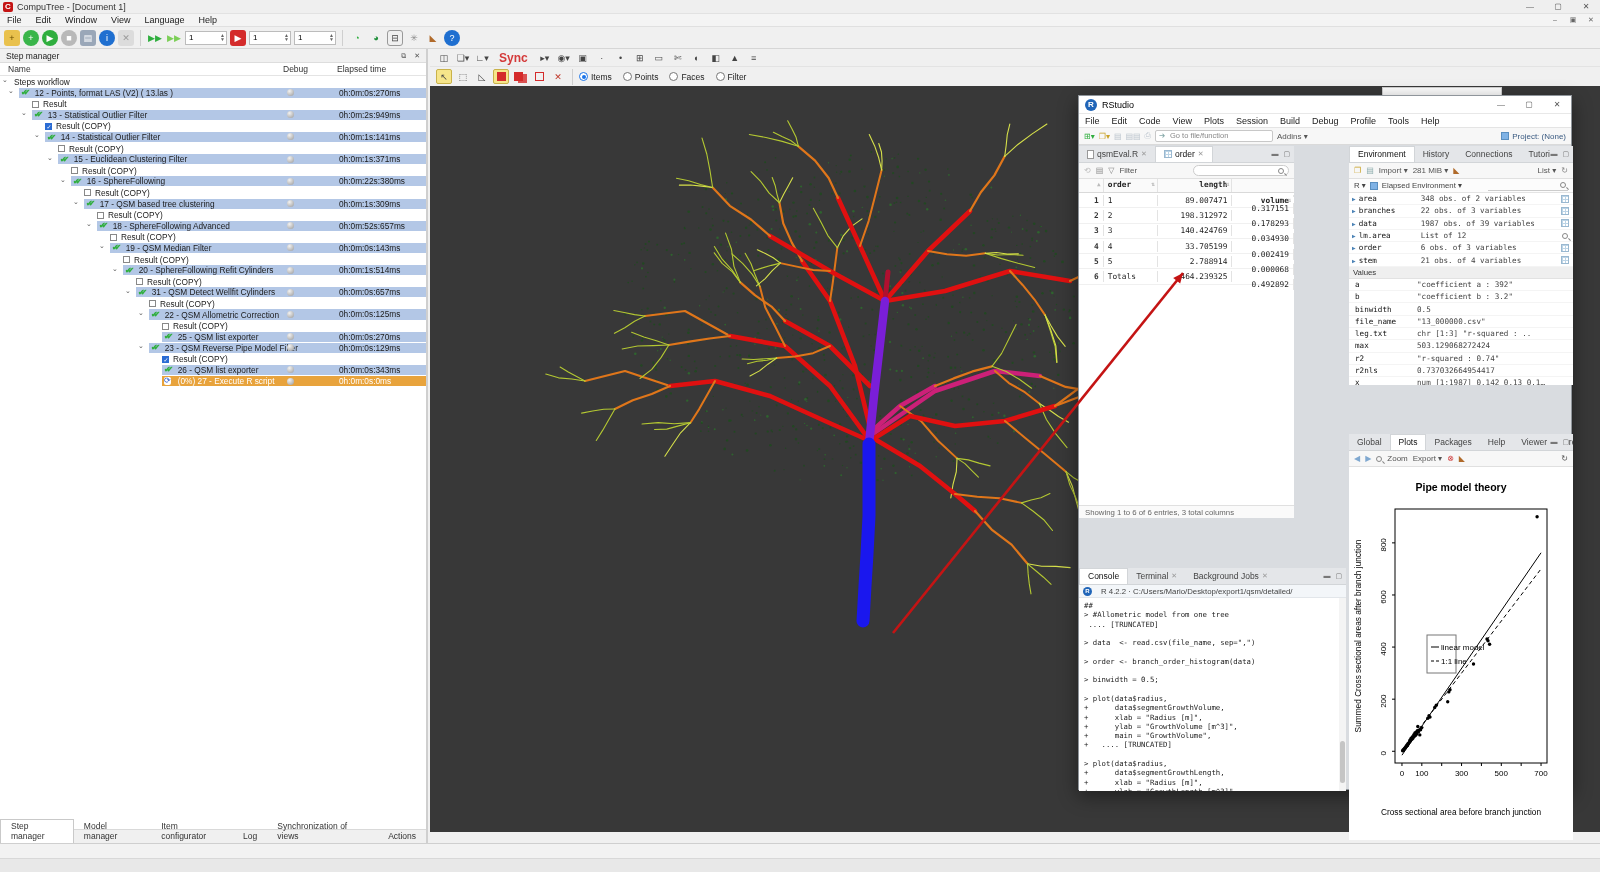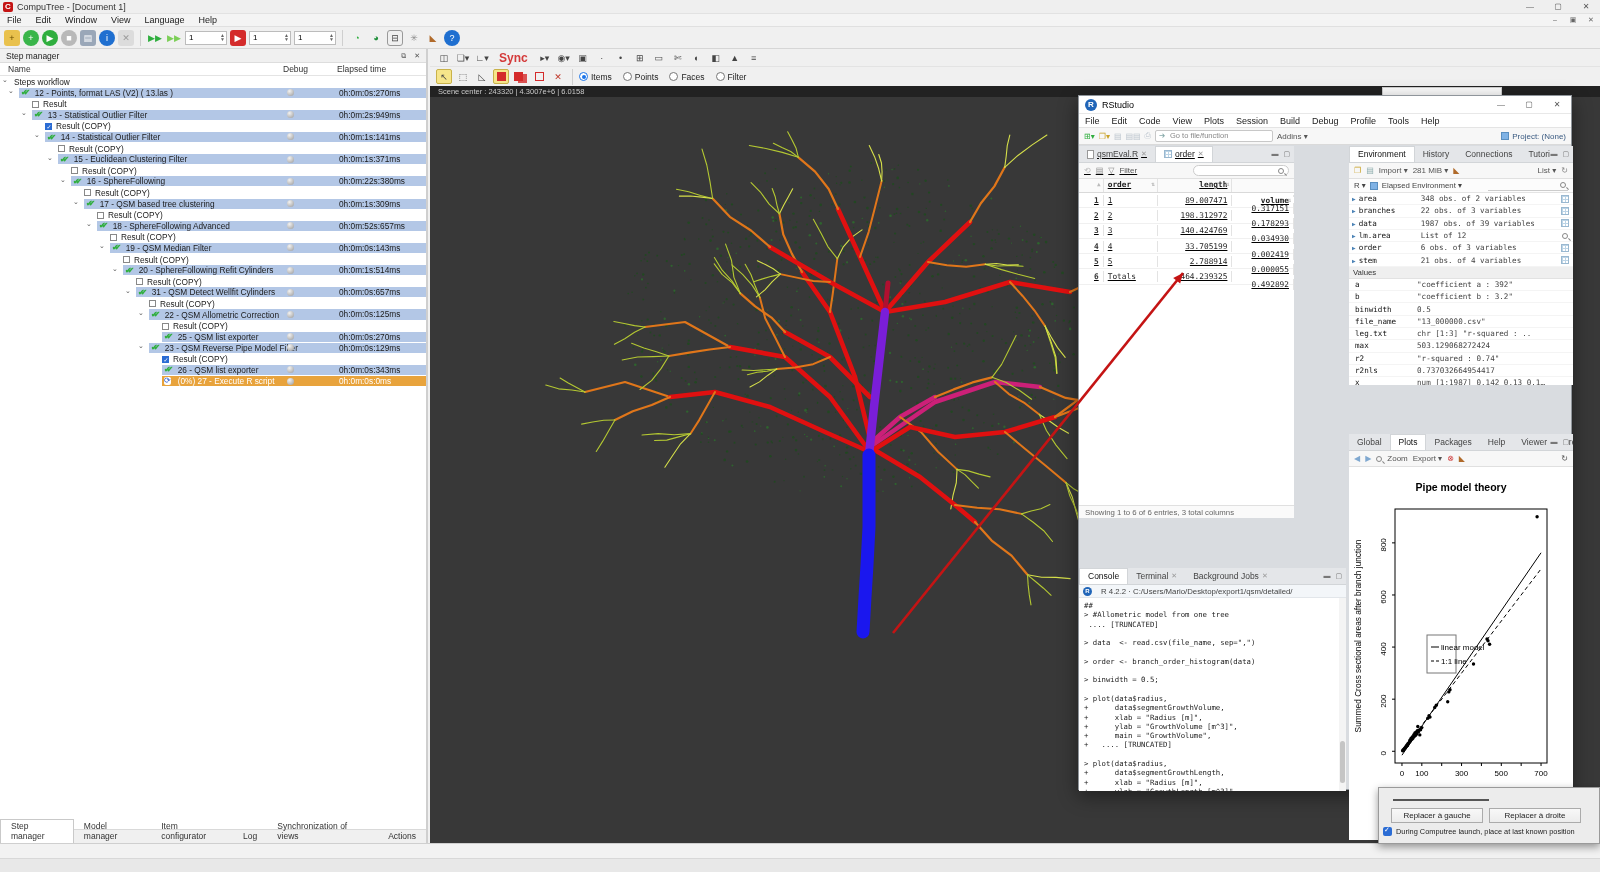--- a/index.html
+++ b/index.html
@@ -499,21 +499,20 @@
         </span>
         <span class="radio">
           <span class="rdot"></span>
           <span>Faces</span>
         </span>
         <span class="radio">
           <span class="rdot"></span>
           <span>Filter</span>
         </span>
       </div>
-    <div class="vp-scenebar">Scene center : 243320 | 4.3007e+6 | 6.0158</div>
     <div class="vp-canvas">
       <svg id="tree-svg" width="1170" height="746">
           <circle cx="466.1" cy="212.6" r="1.2" fill="#1e4a1e" opacity="0.85"></circle>
           <circle cx="271.7" cy="238.9" r="0.8" fill="#1e4a1e" opacity="0.85"></circle>
           <circle cx="586.7" cy="220.7" r="0.8" fill="#1e4a1e" opacity="0.85"></circle>
           <circle cx="532.1" cy="165.2" r="0.7" fill="#1e4a1e" opacity="0.85"></circle>
           <circle cx="505.1" cy="267.2" r="0.6" fill="#1e4a1e" opacity="0.85"></circle>
           <circle cx="462.1" cy="72.6" r="0.8" fill="#2d6b2d" opacity="0.85"></circle>
           <circle cx="276.7" cy="325.3" r="1.0" fill="#2d6b2d" opacity="0.85"></circle>
           <circle cx="270.9" cy="345.1" r="0.9" fill="#1e4a1e" opacity="0.85"></circle>
@@ -1415,21 +1414,21 @@
       <span style="color:#b9c2cc">⎙</span>
       <span class="rs-goto">Go to file/function</span>
       <span>Addins ▾</span>
       <span class="rs-project">
         <span class="cube"></span>
         <span>Project: (None)</span>
       </span>
     </div>
     <div class="rs-body">
 
-      <div class="pane" style="left:0;top:1px;width:215px;height:372px;text-decoration:underline;">
+      <div class="pane" style="left:0;top:1px;width:215px;height:372px;">
         <div class="pane-tabs" id="src-tabs">
             <span class="ptab">
               <span class="file-ic"></span>
               <span>qsmEval.R</span>
               <span class="x">✕</span>
             </span>
             <span class="ptab active">
               <span class="grid-ic" style="position: static; display: inline-block; width: 8px; height: 8px; border: 1px solid rgb(154, 184, 208); background-image: linear-gradient(rgb(188, 212, 230) 1px, transparent 1px), linear-gradient(90deg, rgb(188, 212, 230) 1px, transparent 1px); background-size: 3px 3px;"></span>
               <span>order</span>
               <span class="x">✕</span>
@@ -1478,21 +1477,21 @@
             <div class="drow">
               <span class="cell c0">4</span>
               <span class="cell c1">4</span>
               <span class="cell c2">33.705199</span>
               <span class="cell c3">0.002419</span>
             </div>
             <div class="drow">
               <span class="cell c0">5</span>
               <span class="cell c1">5</span>
               <span class="cell c2">2.788914</span>
-              <span class="cell c3">0.000055</span>
+              <span class="cell c3">0.000068</span>
             </div>
             <div class="drow">
               <span class="cell c0">6</span>
               <span class="cell c1">Totals</span>
               <span class="cell c2">464.239325</span>
               <span class="cell c3">0.492892</span>
             </div>
           </div>
         <div class="grid-foot">Showing 1 to 6 of 6 entries, 3 total columns</div>
       </div>
@@ -1767,28 +1766,19 @@
               <text x="92" y="183" font-size="8" text-anchor="start" font-family="&quot;Liberation Sans&quot;, sans-serif" fill="#000">linear model</text>
               <line x1="82" y1="194" x2="90" y2="194" stroke="#000" stroke-width="1" stroke-dasharray="3 2"></line>
               <text x="92" y="197" font-size="8" text-anchor="start" font-family="&quot;Liberation Sans&quot;, sans-serif" fill="#000">1:1 line</text>
             </svg>
         </div>
       </div>
 
     </div>
   </div>
 
-  <div class="abs dialog">
-    <div class="dlg-line"></div>
-    <div class="dlg-btn" style="left:12px">Replacer à gauche</div>
-    <div class="dlg-btn" style="left:110px">Replacer à droite</div>
-    <div class="dlg-check">
-      <span class="bluecbx"></span>
-      <span>During Computree launch, place at last known position</span>
-    </div>
-  </div>
 
   <svg class="arrow-overlay" id="arrow-svg">
       <line x1="893" y1="633" x2="1183" y2="273" stroke="#c41414" stroke-width="2.6"></line>
       <polygon points="1183.0,273.0 1180.2,283.6 1173.2,278.0" fill="#c41414"></polygon>
     </svg>
 
 </div>
 
 </body></html>

